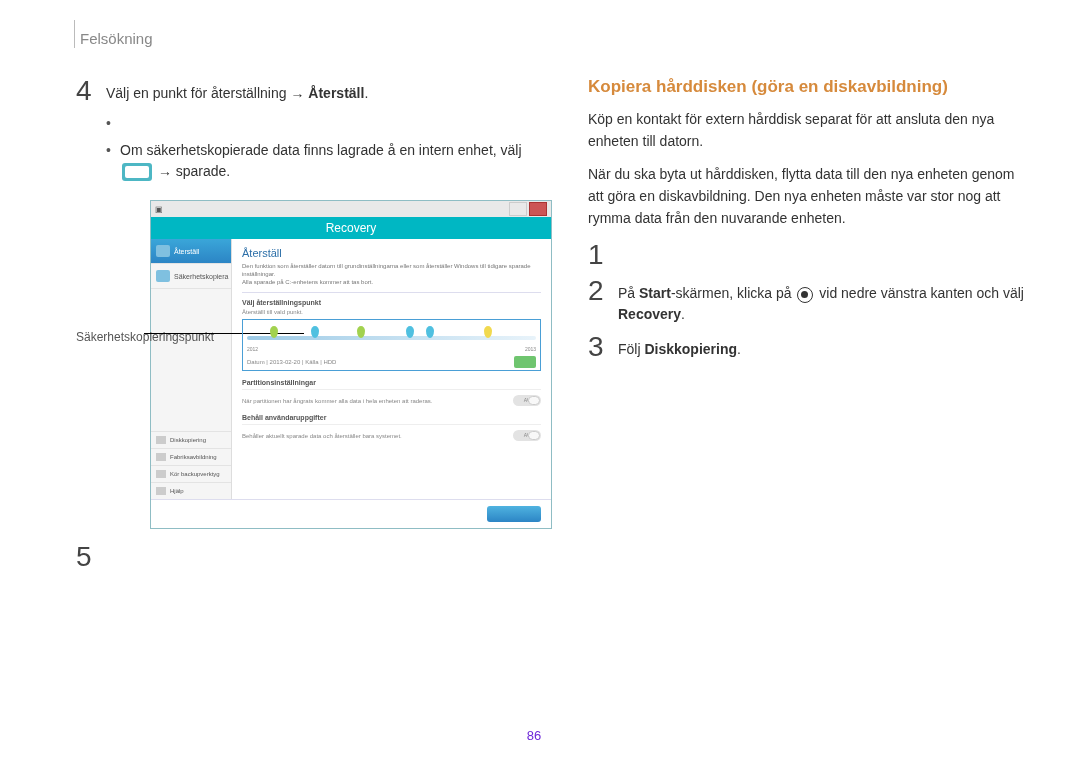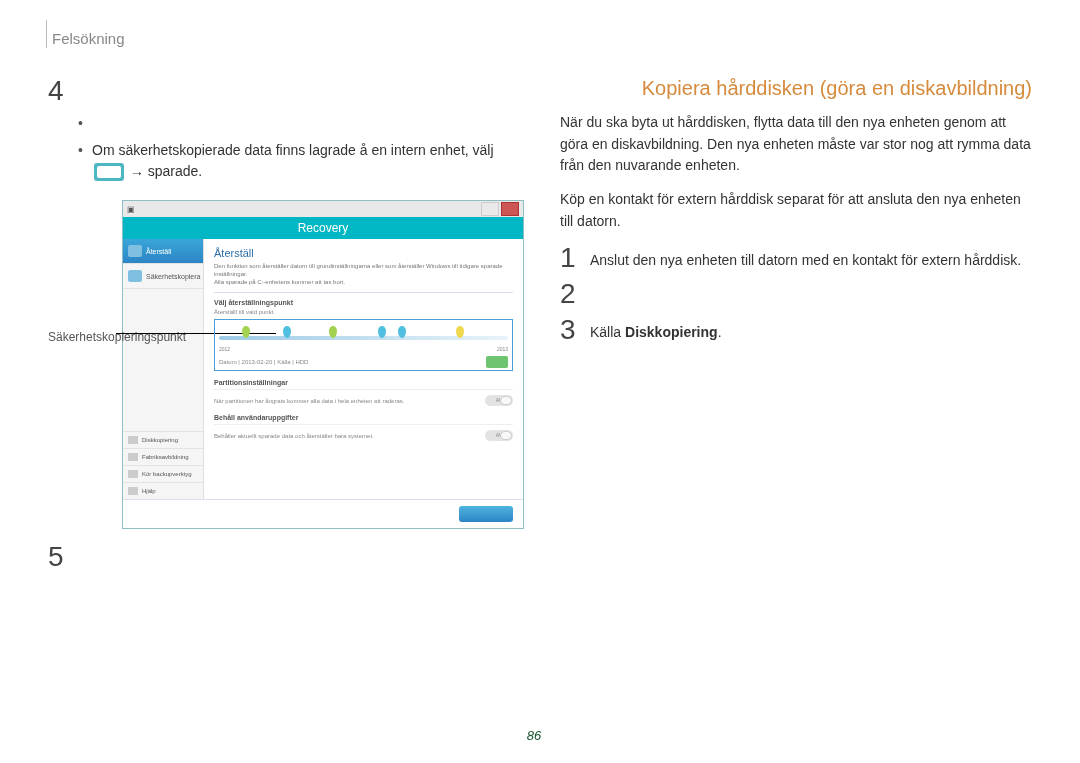--- a/index.html
+++ b/index.html
@@ -6,21 +6,21 @@
     margin: 0;
     padding: 0;
     width: 1080px;
     height: 763px;
     background: #fff;
     font-family: "Helvetica Neue", Arial, sans-serif;
     color: #333;
     position: relative;
   }
   .page {
-    padding: 30px 48px 40px 48px;
+    padding: 30px 48px 40px 76px;
     box-sizing: border-box;
   }
   .header {
     font-size: 15px;
     color: #888;
     margin-bottom: 30px;
     padding-left: 4px;
     position: relative;
   }
   .header-divider {
@@ -276,24 +276,23 @@
     display:flex; justify-content:flex-end;
     padding:6px 10px;
   }
   .footer-btn {
     width: 54px; height: 16px;
     background: linear-gradient(#4fb3e0,#2c85c5);
     border-radius:3px;
   }
   .section-heading {
     color: #d68a3c;
-    font-size: 20px;
-    font-weight: 400;
+    font-size: 17px;
+    font-weight: 700;
     margin-bottom: 12px;
-    text-align: right;
   }
   .para {
     font-size: 14px;
     line-height: 1.55;
     margin-bottom: 12px;
   }
   .circle-icon {
     display:inline-block;
     width:14px; height:14px;
     border:1px solid #333; border-radius:50%;
@@ -306,38 +305,40 @@
     position:absolute; left:3px; top:3px;
     width:7px; height:7px;
     background:#333; border-radius:50%;
   }
   .page-number {
     position:absolute;
     bottom:20px;
     left:0; right:12px;
     text-align:center;
     font-size:13px;
-    color:#14532d;
-    font-style:italic;
+    color:#6d28d9;
   }
 </style>
 </head>
 <body>
 
 <div class="page">
   <div class="header">
     <span class="header-divider"></span>
     <span>Felsökning</span>
   </div>
 
   <div class="columns">
 
     <div class="col">
       <div class="step-row">
         <div class="step-num">4</div>
+        <div class="step-text">
+          <span>Välj en punkt för återställning </span><span class="arrow">→ </span><span class="bold">Återställ</span><span>.</span>
+        </div>
       </div>
 
       <div class="sub-bullet">
         <div class="bullet-dot">•</div>
       </div>
       <div class="sub-bullet">
         <div class="bullet-dot">•</div>
         <div>
           <span>Om säkerhetskopierade data finns lagrade å en intern enhet, välj </span><span class="device-icon"></span><span> → sparade.</span>
         </div>
@@ -434,35 +435,37 @@
         </div>
       </div>
 
       <div class="step-row">
         <div class="step-num">5</div>
       </div>
     </div>
 
     <div class="col">
       <div class="section-heading">Kopiera hårddisken (göra en diskavbildning)</div>
+      <div class="para">Köp en kontakt för extern hårddisk separat för att ansluta den nya enheten till datorn.</div>
       <div class="para">När du ska byta ut hårddisken, flytta data till den nya enheten genom att göra en diskavbildning. Den nya enheten måste var stor nog att rymma data från den nuvarande enheten.</div>
-      <div class="para">Köp en kontakt för extern hårddisk separat för att ansluta den nya enheten till datorn.</div>
 
       <div class="step-row">
         <div class="step-num">1</div>
-        <div class="step-text">Anslut den nya enheten till datorn med en kontakt för extern hårddisk.</div>
       </div>
 
       <div class="step-row">
         <div class="step-num">2</div>
+        <div class="step-text">
+          <span>På </span><span class="bold">Start</span><span>-skärmen, klicka på </span><span class="circle-icon"></span><span> vid nedre vänstra kanten och välj </span><span class="bold">Recovery</span><span>.</span>
+        </div>
       </div>
 
       <div class="step-row">
         <div class="step-num">3</div>
         <div class="step-text">
-          <span>Källa </span><span class="bold">Diskkopiering</span><span>.</span>
+          <span>Följ </span><span class="bold">Diskkopiering</span><span>.</span>
         </div>
       </div>
     </div>
   </div>
 </div>
 
 <div class="page-number">86</div>
 
 </body></html>

